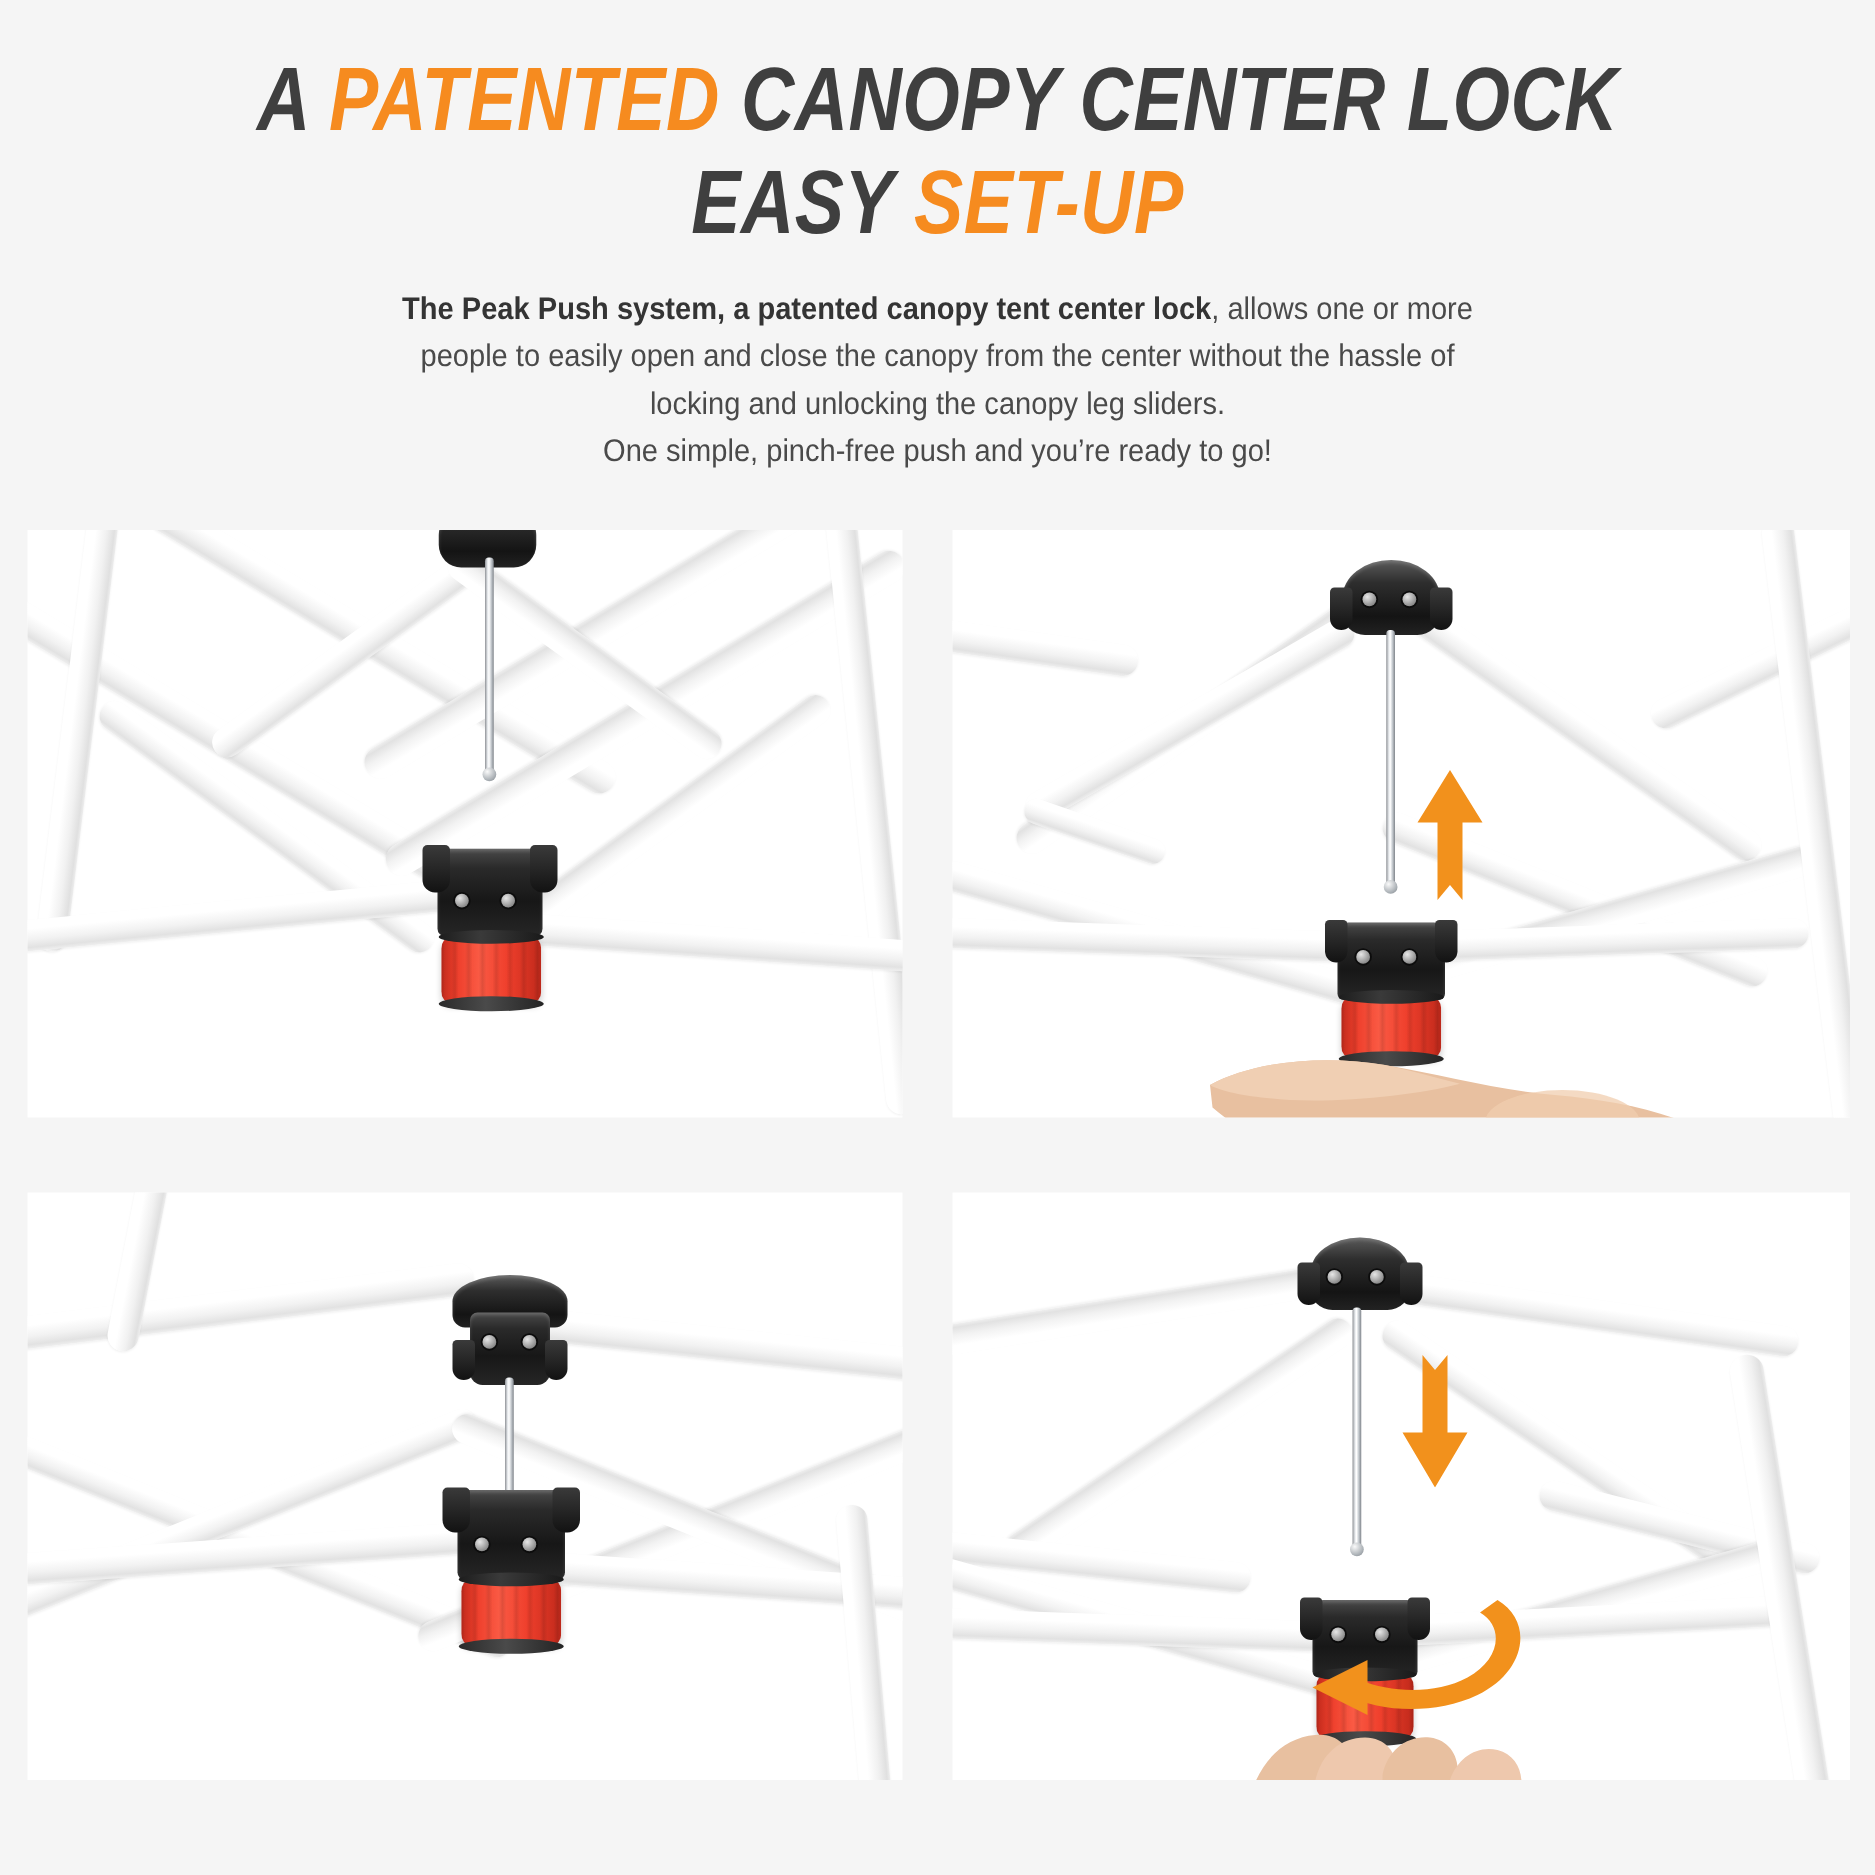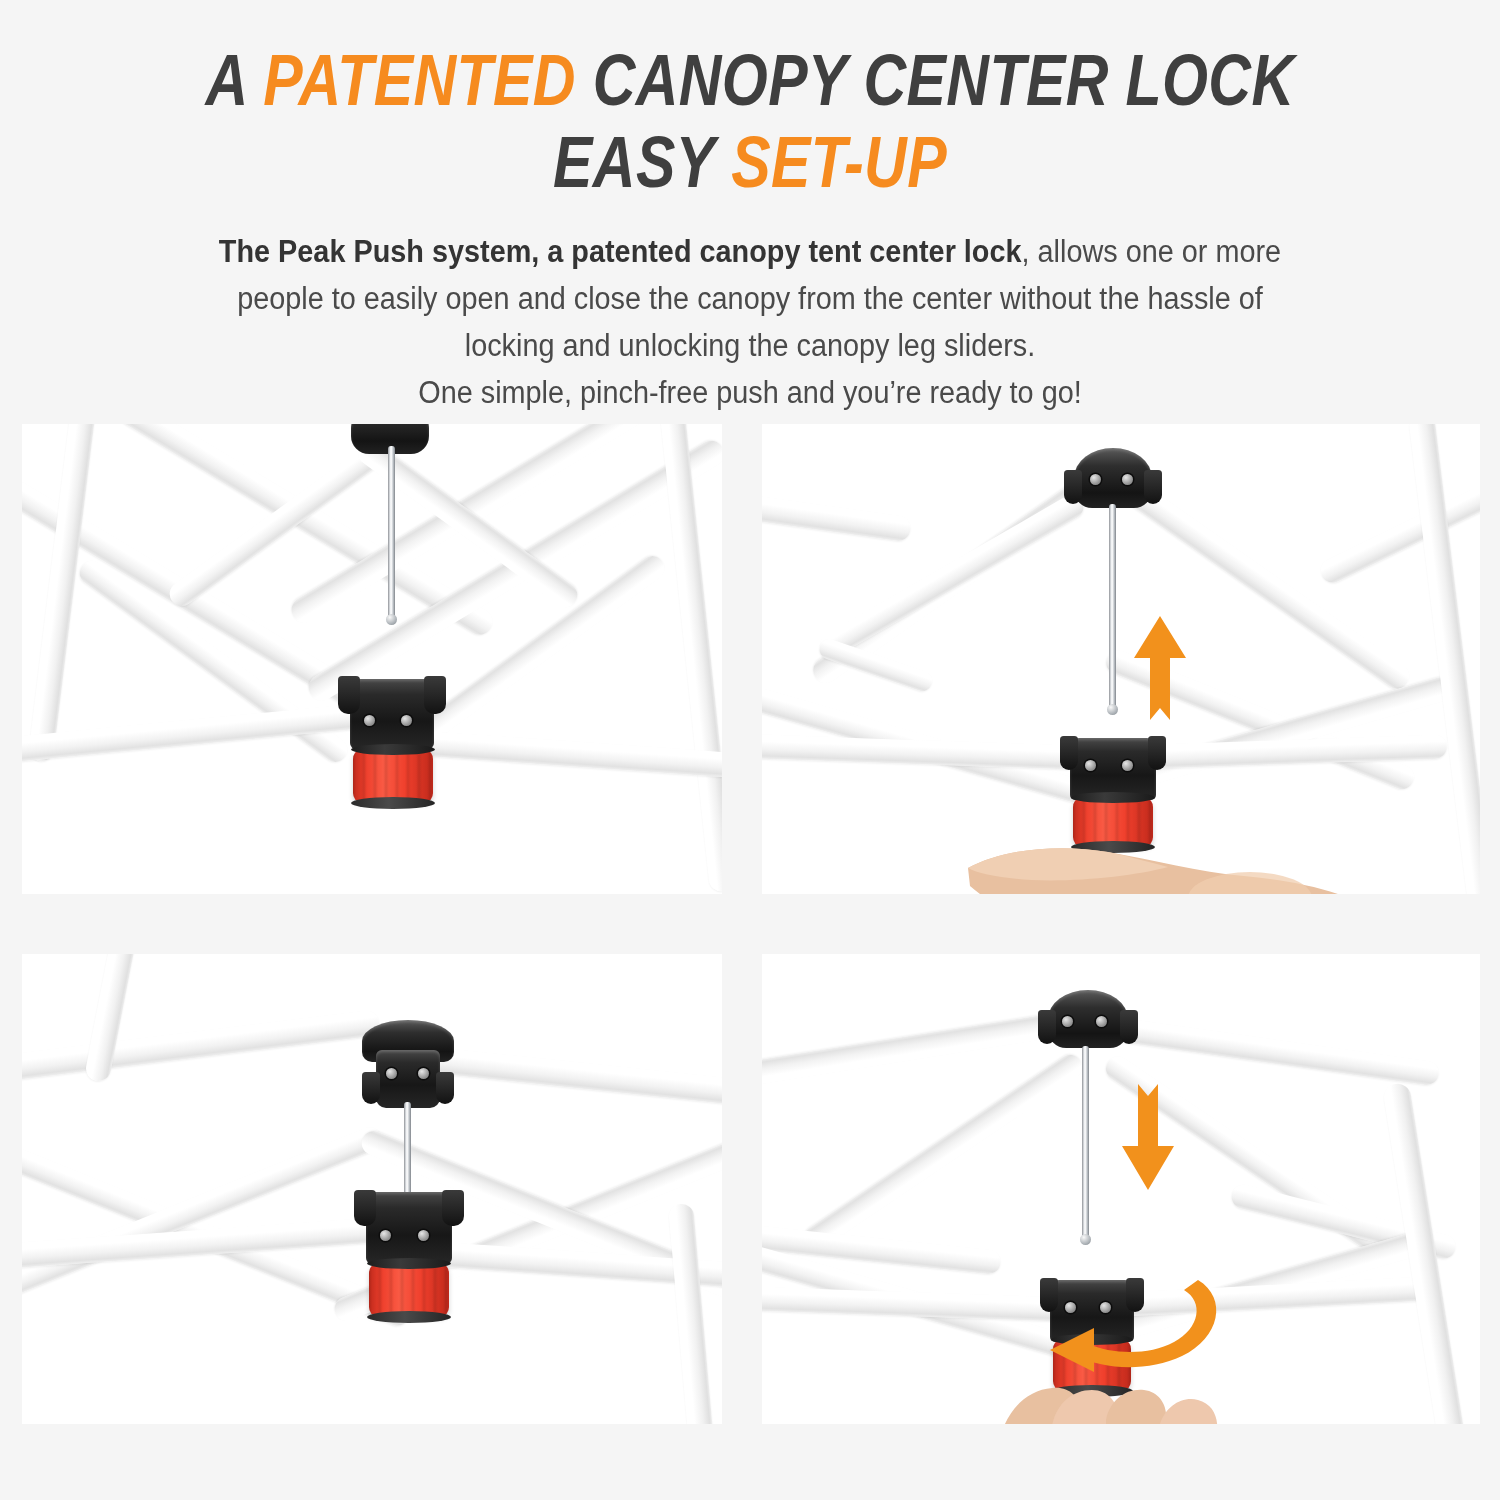--- a/index.html
+++ b/index.html
@@ -25,21 +25,21 @@
     transform:scaleX(0.82);
   }
   .title-line.l2{ margin-top:10px; }
   .hl{ color:#f68b1f; }
 
   .subtitle{
     margin-top:30px;
     text-align:center;
     color:#4a4a4a;
     font-family:"Liberation Sans Narrow","Liberation Sans",sans-serif;
-    font-size:31px;
+    font-size:25px;
     line-height:1.52;
     padding:0 90px;
   }
   .subtitle .b{ font-weight:bold; color:#343434; }
   .sub-row{ display:block; transform:scaleX(0.93); }
 
   
   .grid{
     position:absolute;
     left:22px; top:424px;

